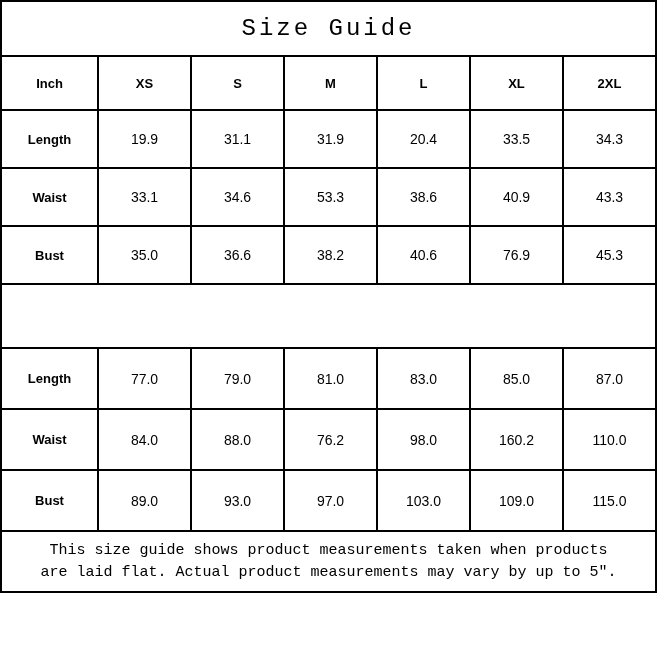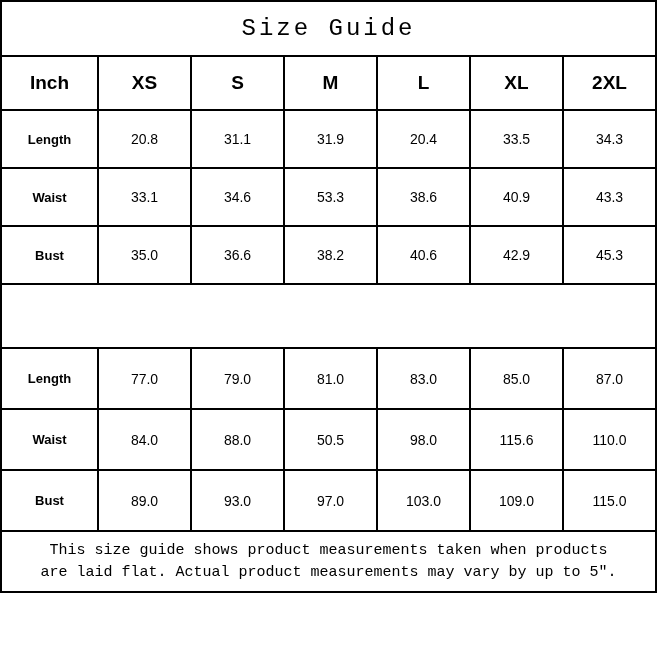--- a/index.html
+++ b/index.html
@@ -28,21 +28,21 @@
 
   .title-cell {
     height: 55px;
     font-family: "Liberation Mono", monospace;
     font-weight: normal;
     font-size: 24px;
     letter-spacing: 3px;
   }
   .header-row th {
     height: 54px;
-    font-size: 19px;
+    font-size: 13px;
     font-weight: bold;
   }
   .data-row th {
     font-size: 13px;
     font-weight: bold;
   }
   .data-row td {
     font-size: 14px;
     font-weight: normal;
   }
@@ -81,21 +81,21 @@
     <th>XS</th>
     <th>S</th>
     <th>M</th>
     <th>L</th>
     <th>XL</th>
     <th>2XL</th>
   </tr>
 
   <tr class="data-row inch-row">
     <th>Length</th>
-    <td>20.8</td>
+    <td>19.9</td>
     <td>31.1</td>
     <td>31.9</td>
     <td>20.4</td>
     <td>33.5</td>
     <td>34.3</td>
   </tr>
   <tr class="data-row inch-row">
     <th>Waist</th>
     <td>33.1</td>
     <td>34.6</td>
@@ -103,21 +103,21 @@
     <td>38.6</td>
     <td>40.9</td>
     <td>43.3</td>
   </tr>
   <tr class="data-row inch-row">
     <th>Bust</th>
     <td>35.0</td>
     <td>36.6</td>
     <td>38.2</td>
     <td>40.6</td>
-    <td>42.9</td>
+    <td>76.9</td>
     <td>45.3</td>
   </tr>
 
   <tr>
     <td class="spacer-cell" colspan="7"></td>
   </tr>
 
 
   <tr class="data-row cm-row">
     <th>Length</th>
@@ -125,23 +125,23 @@
     <td>79.0</td>
     <td>81.0</td>
     <td>83.0</td>
     <td>85.0</td>
     <td>87.0</td>
   </tr>
   <tr class="data-row cm-row">
     <th>Waist</th>
     <td>84.0</td>
     <td>88.0</td>
-    <td>50.5</td>
+    <td>76.2</td>
     <td>98.0</td>
-    <td>115.6</td>
+    <td>160.2</td>
     <td>110.0</td>
   </tr>
   <tr class="data-row cm-row">
     <th>Bust</th>
     <td>89.0</td>
     <td>93.0</td>
     <td>97.0</td>
     <td>103.0</td>
     <td>109.0</td>
     <td>115.0</td>

